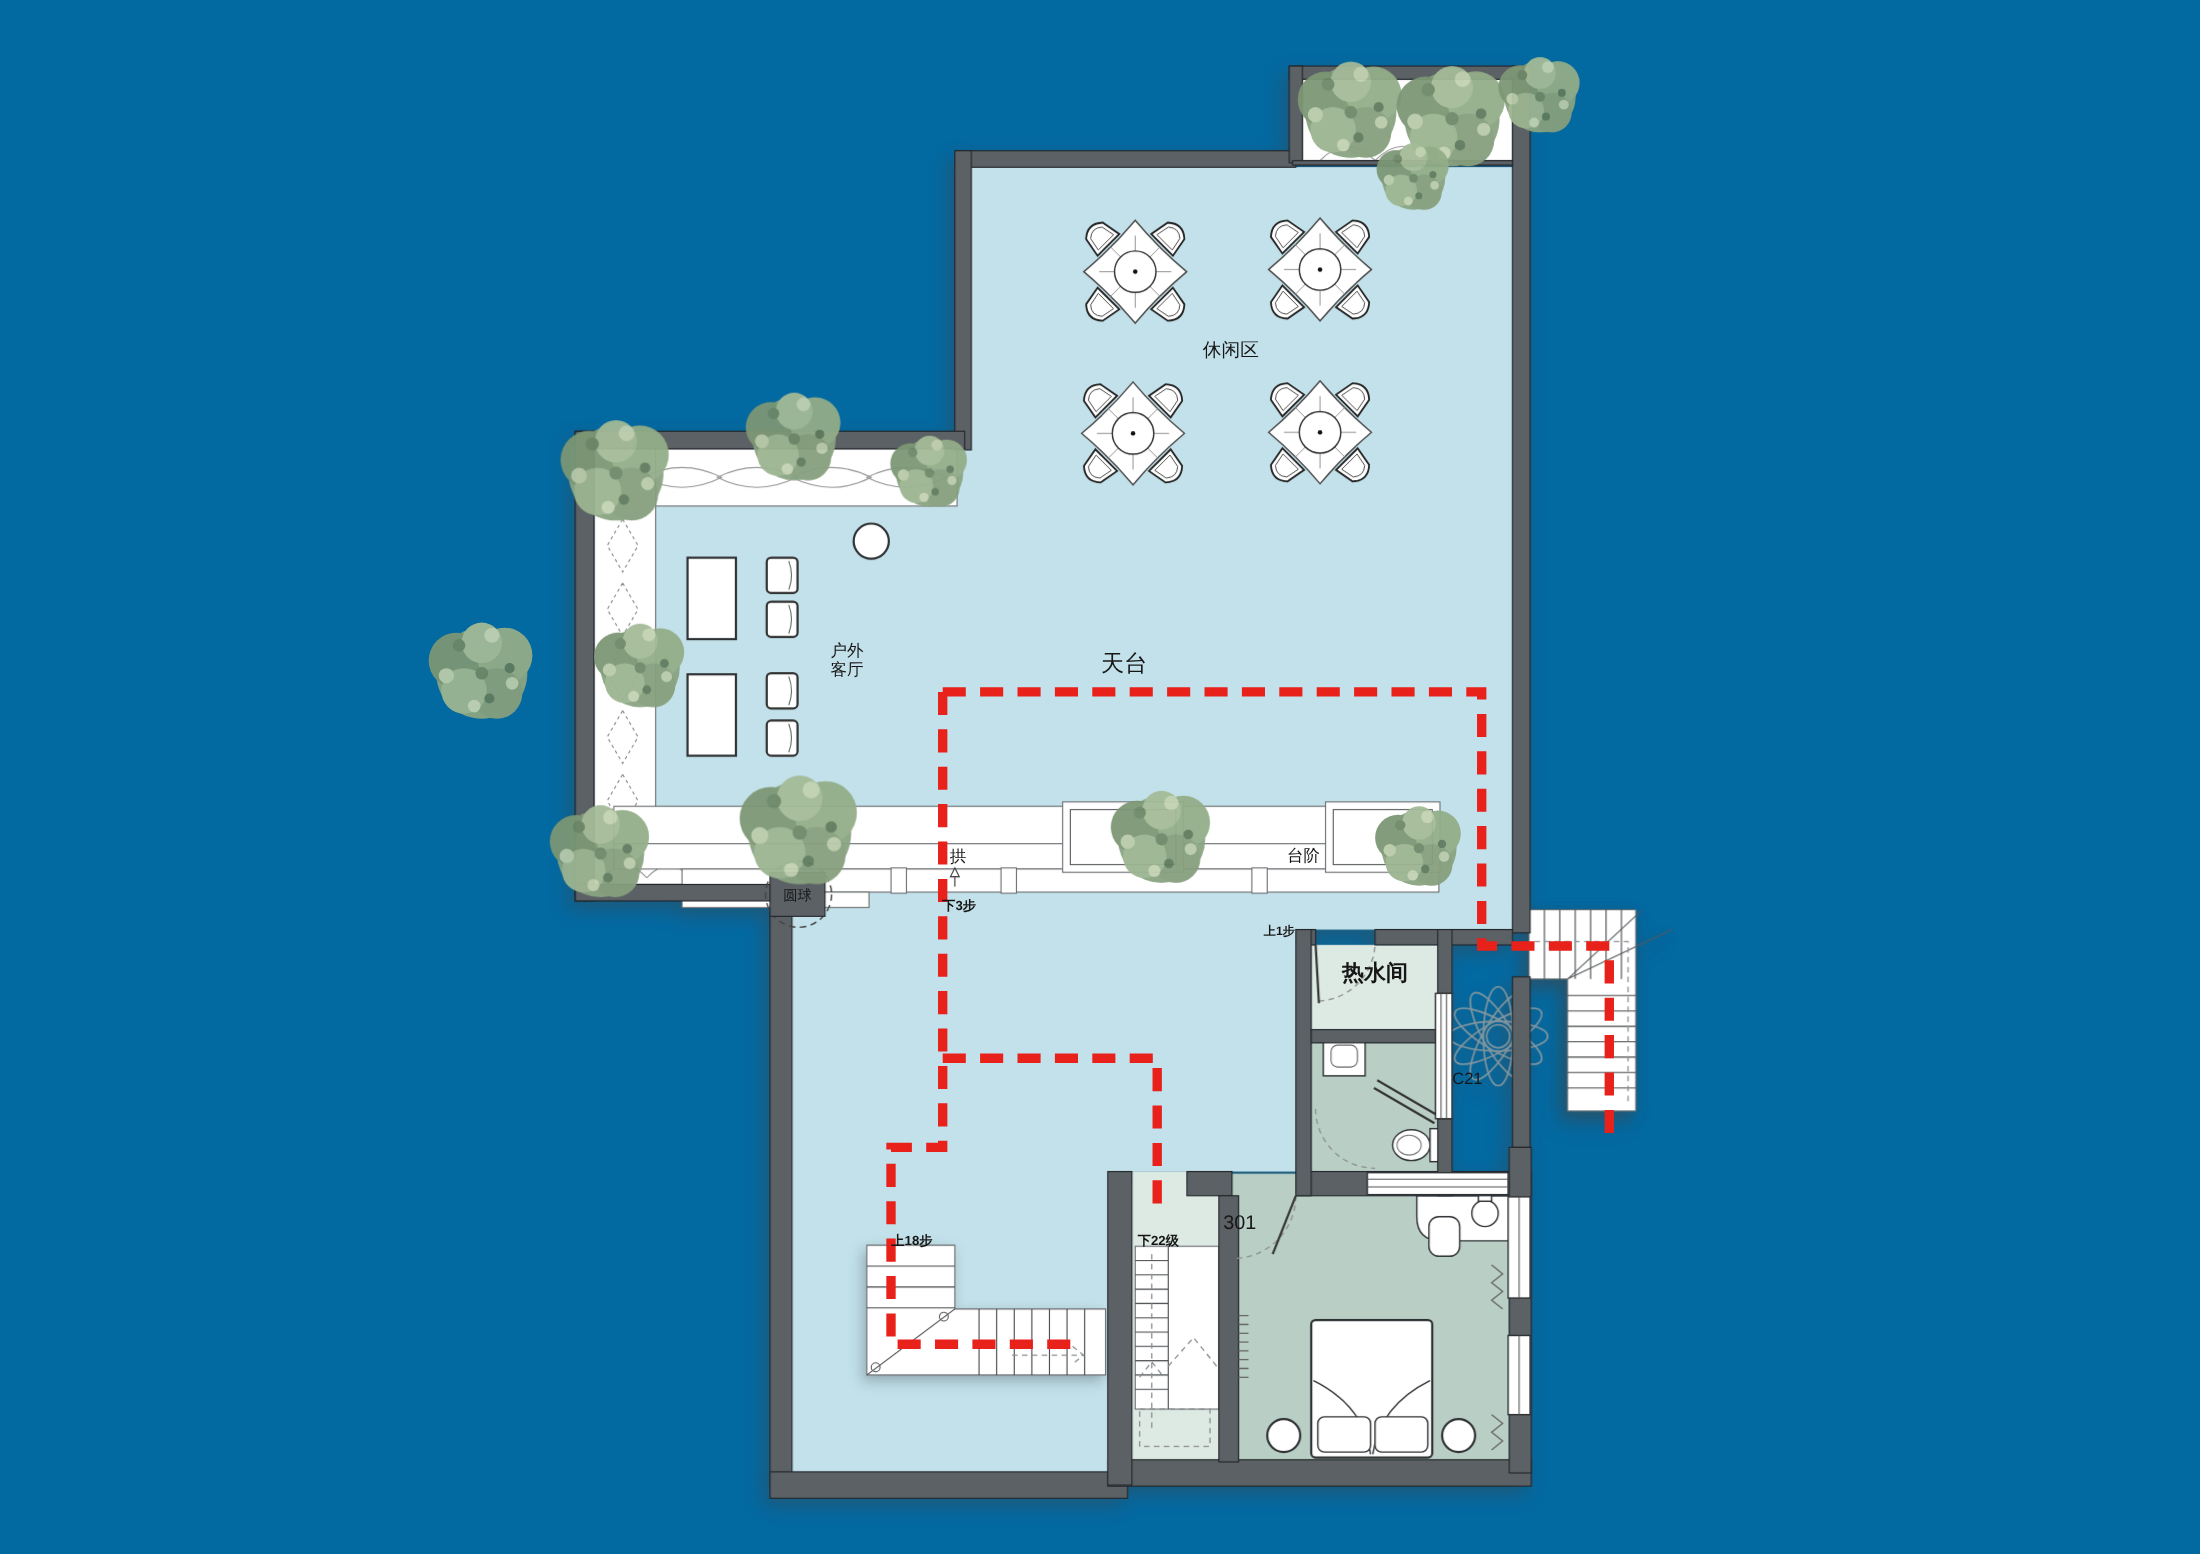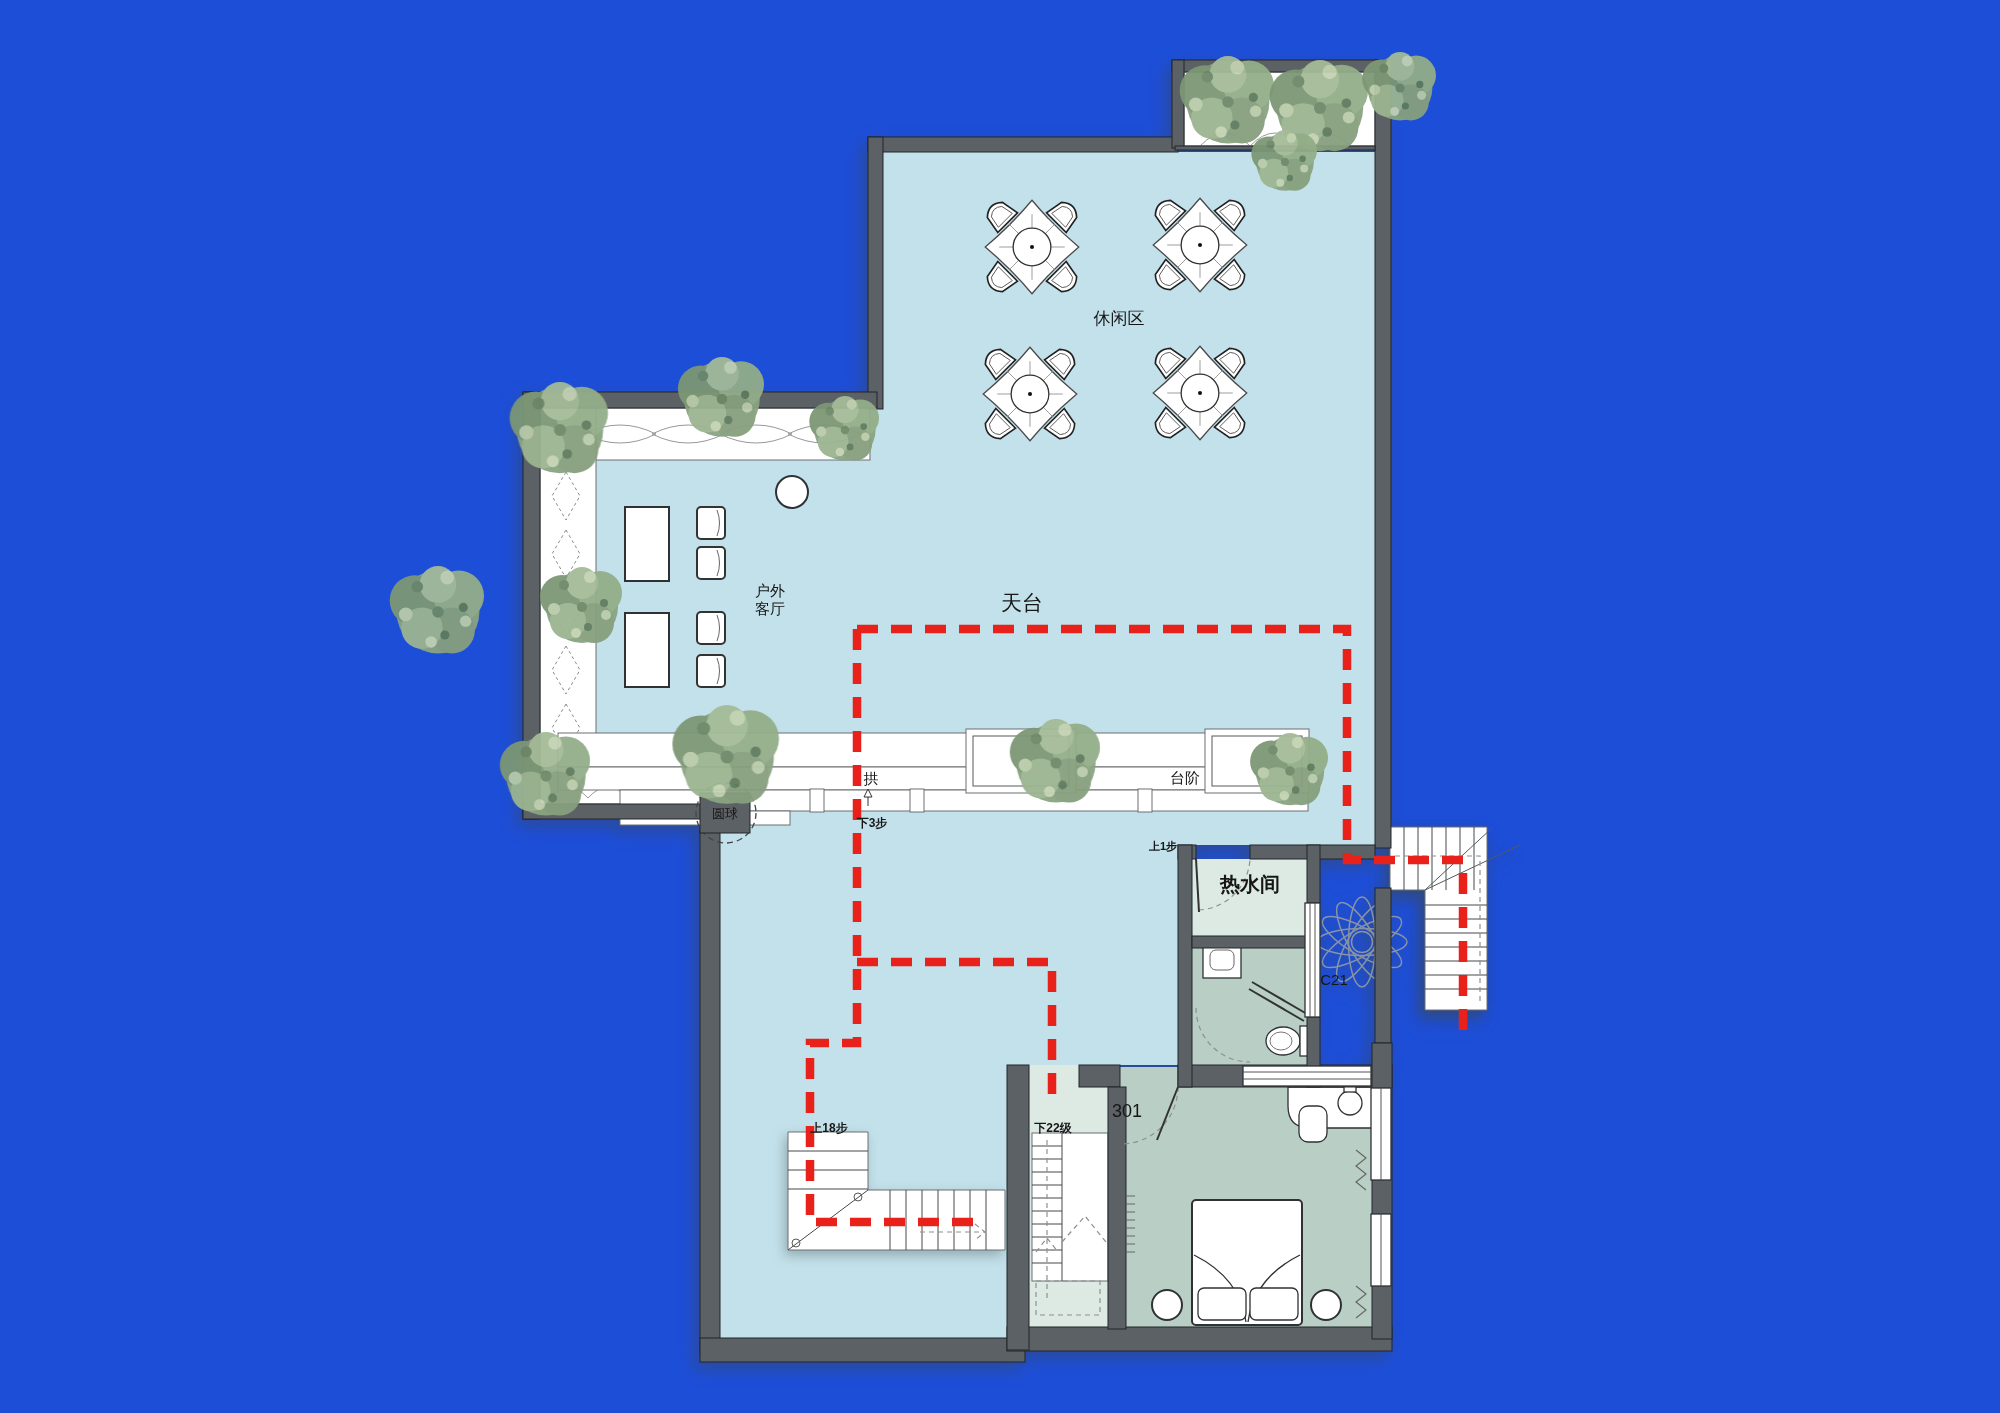--- a/index.html
+++ b/index.html
@@ -1,16 +1,16 @@
 <!DOCTYPE html>
 <html><head>
 <meta charset="utf-8">
 <style>
   html,body{margin:0;padding:0;background:#fff;}
-  .stage{position:relative;width:2000px;height:1413px;background:#1d4ed8;overflow:hidden;}
+  .stage{position:relative;width:2000px;height:1413px;background:#0369a1;overflow:hidden;}
   svg{display:block;}
   .lbl{font-family:"Liberation Sans","DejaVu Sans",sans-serif;fill:#161616;text-anchor:middle;}
   .sm{font-weight:bold;}
   .wallrect{stroke:#22262a;stroke-width:1;}
   .ws{fill:#ffffff;stroke:#6b6f72;stroke-width:1;}
   .fw{fill:#ffffff;stroke:#2f3235;stroke-width:2;}
   .fw1{fill:#ffffff;stroke:#2f3235;stroke-width:1.3;}
   .ln{fill:none;stroke:#55595c;stroke-width:1;}
   .ln9{fill:none;stroke:#999;stroke-width:1;}
   .dsh{fill:none;stroke:#8d9093;stroke-width:1.2;stroke-dasharray:5 4;}

